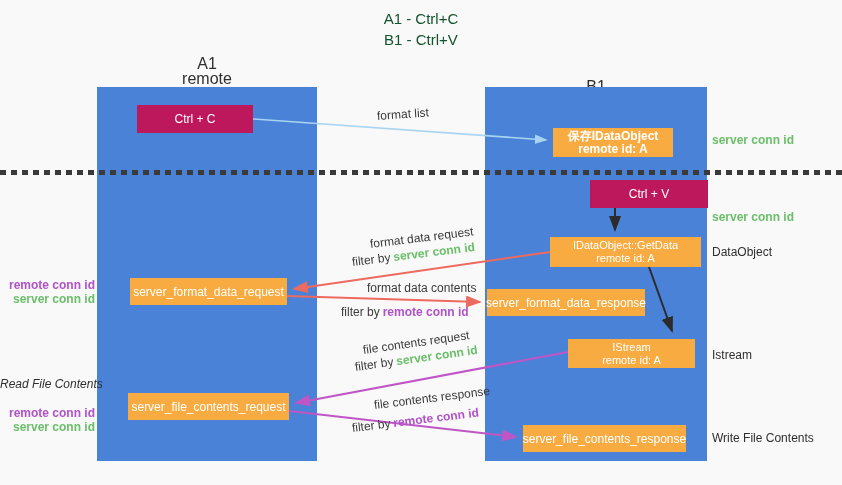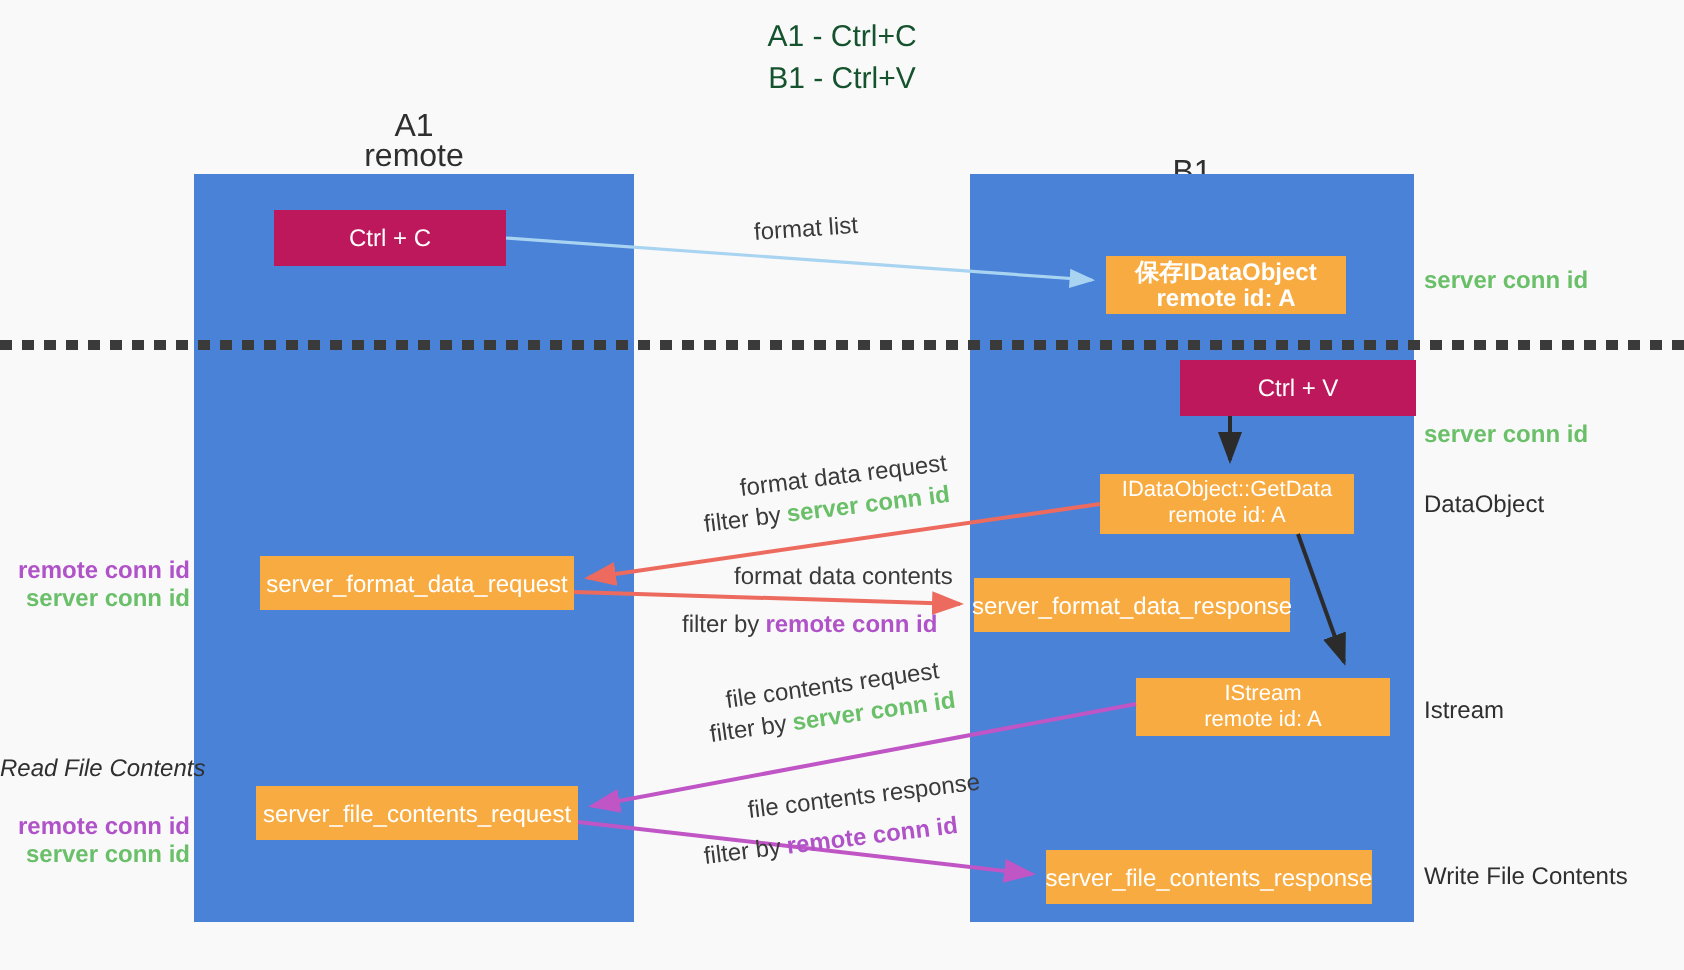--- a/index.html
+++ b/index.html
@@ -40,21 +40,21 @@
     position: absolute; display: flex; flex-direction: column;
     align-items: center; justify-content: center;
     color: #ffffff; font-size: 12px; line-height: 14px; text-align: center;
   }
   .node.green  { background: #be185d; }
   .node.orange { background: #F8AB40; }
 
   #node-ctrl-c          { left: 137px; top: 105px; width: 116px; height: 28px; }
   #node-save-dataobject { left: 553px; top: 128px; width: 120px; height: 29px; font-size: 12px; line-height: 13px; font-weight: bold; }
   #node-ctrl-v          { left: 555px; top: 180px; width: 118px; height: 28px; margin-left: 35px; }
-  #node-getdata         { left: 550px; top: 237px; width: 127px; height: 30px; font-size: 11px; line-height: 13px; }
+  #node-getdata         { left: 550px; top: 237px; width: 151px; height: 30px; font-size: 11px; line-height: 13px; }
   #node-format-request  { left: 130px; top: 278px; width: 157px; height: 27px; }
   #node-format-response { left: 487px; top: 289px; width: 158px; height: 27px; justify-content: center; }
   #node-istream         { left: 568px; top: 339px; width: 127px; height: 29px; font-size: 11px; line-height: 13px; }
   #node-file-request    { left: 128px; top: 393px; width: 161px; height: 27px; }
   #node-file-response   { left: 523px; top: 425px; width: 163px; height: 27px; }
 
   svg.arrows { position: absolute; inset: 0; pointer-events: none; }
 
   .edge-label {
     position: absolute; white-space: nowrap; font-size: 12px; color: #3a3a3a;

